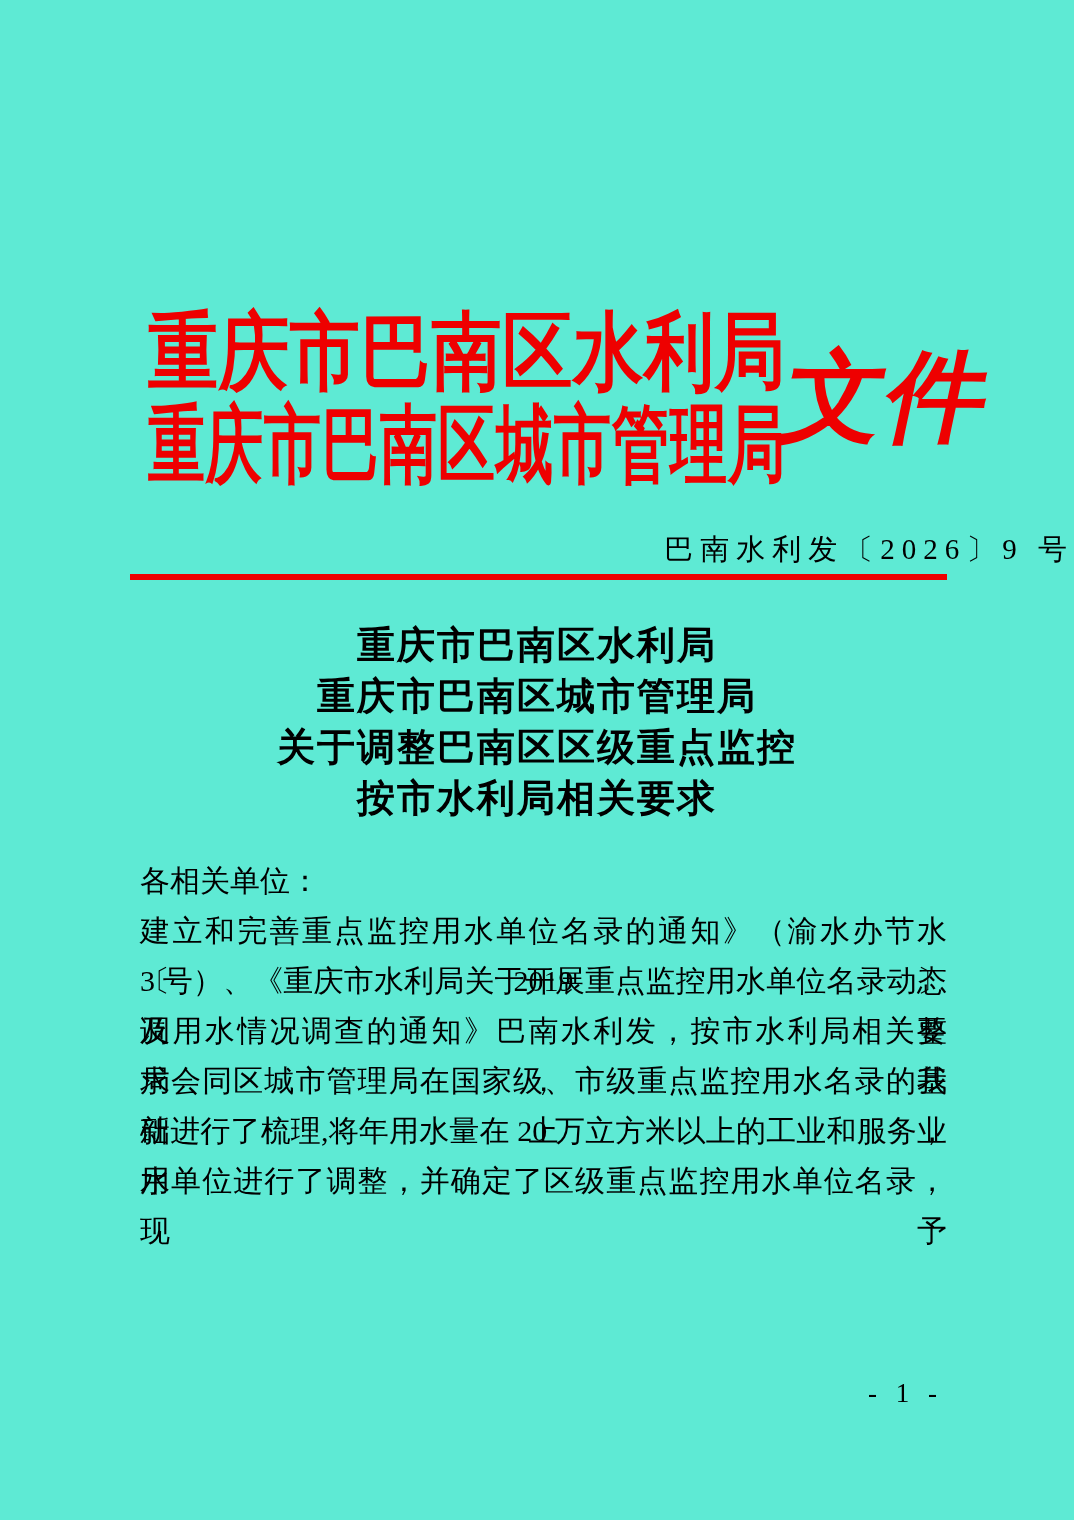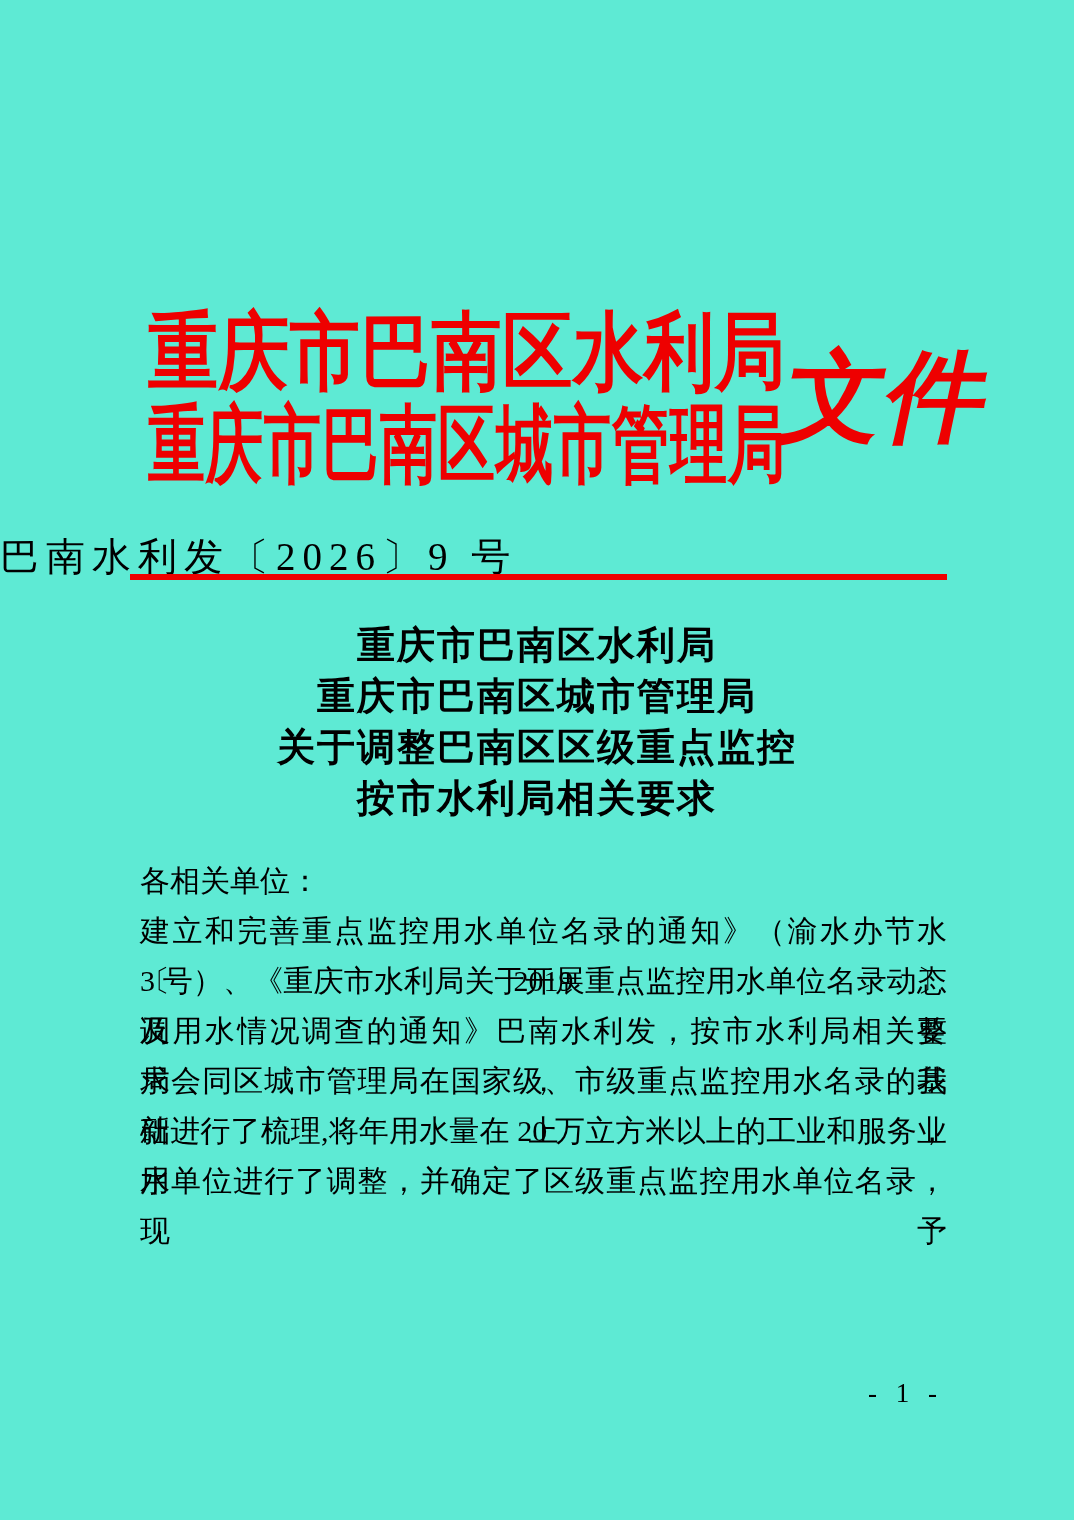--- a/index.html
+++ b/index.html
@@ -54,22 +54,22 @@
     color: var(--accent, #ee0000);
     transform: skewX(-12deg);
     transform-origin: center;
     letter-spacing: 2px;
     white-space: nowrap;
   }
   .doc-number {
     position: absolute;
     left: 0; top: 530px;
     width: 100%;
-    text-align: left;
-    font-size: 39px;
+    text-align: right;
+    font-size: 29px;
     letter-spacing: 7px;
     color: #000;
   }
   .red-line {
     position: absolute;
     left: 130px; top: 574px;
     width: 817px;
     height: 6px;
     background: var(--accent, #ee0000);
   }

